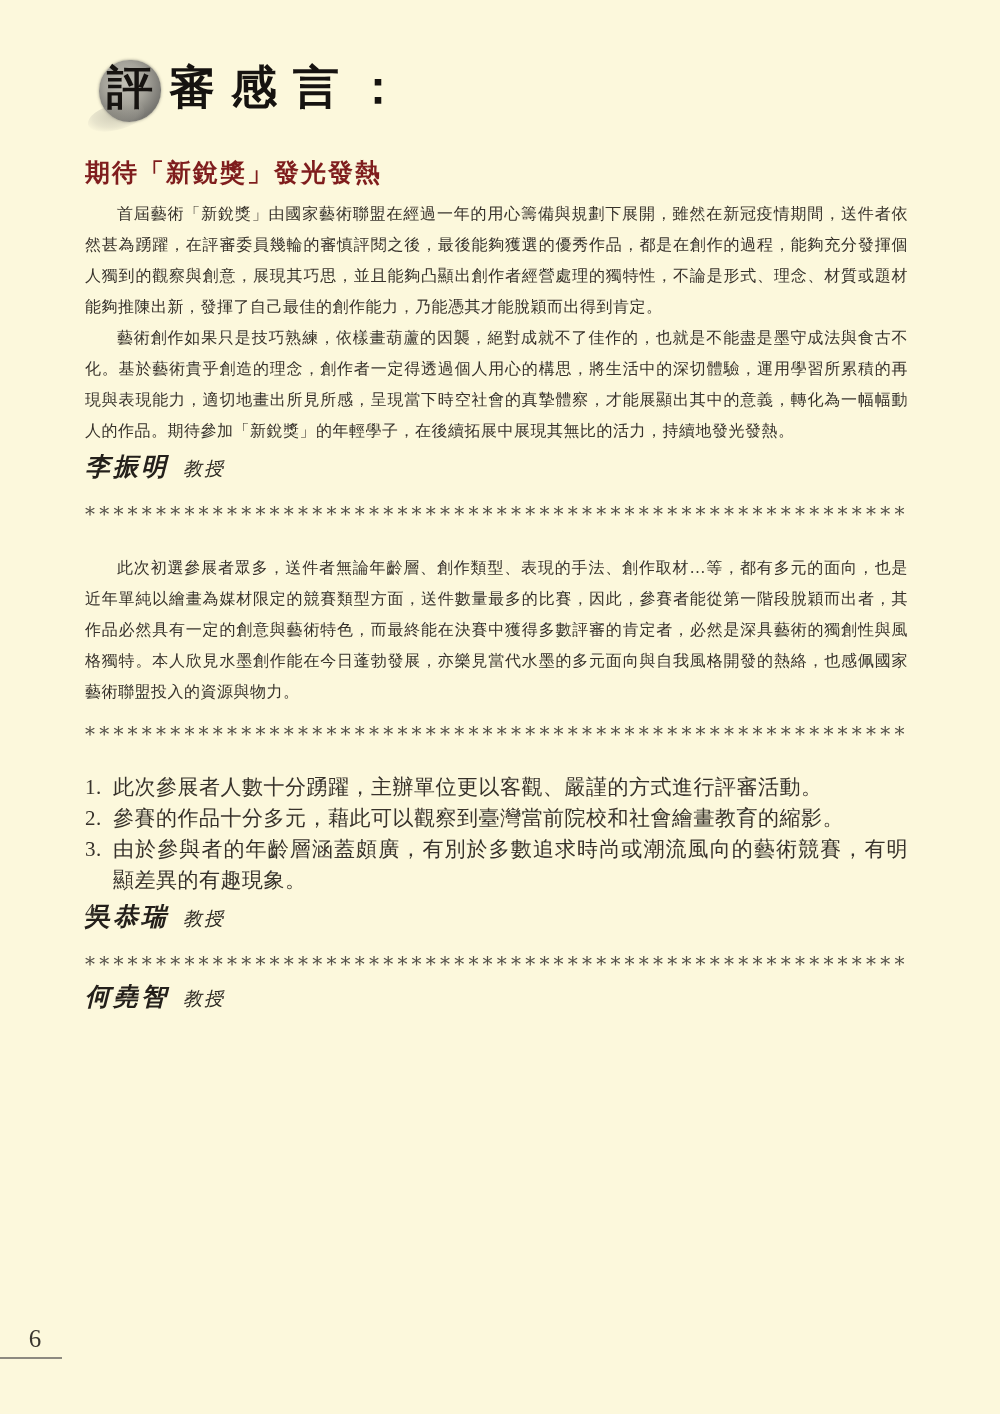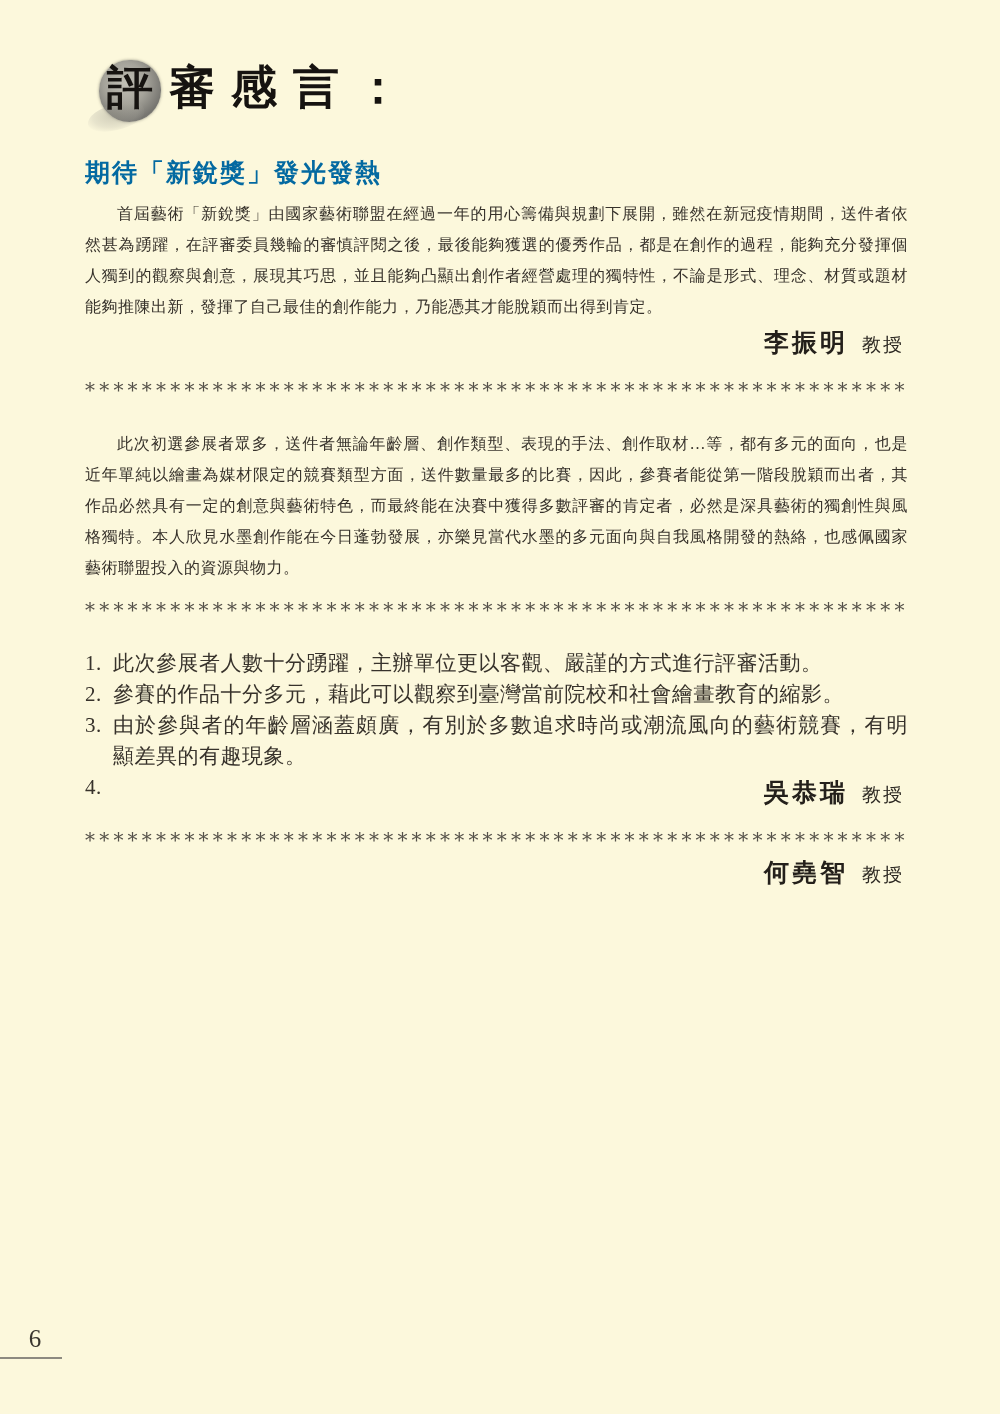--- a/index.html
+++ b/index.html
@@ -50,39 +50,40 @@
     white-space:nowrap;
   }
   
   .section-heading{
     margin:36px 0 0 0;
     font-family:"Liberation Sans","DejaVu Sans",sans-serif;
     font-size:25px;
     line-height:28px;
     font-weight:900;
     letter-spacing:2px;
-    color:#0369a1;
+    color:#7f1d1d;
   }
   
   .paragraphs{margin-top:12px;}
   .para{
     margin:0;
     font-size:16px;
     line-height:31px;
     text-align:justify;
     text-indent:2em;
     letter-spacing:.5px;
     color:#37322b;
   }
   
   .signature{
     margin:4px 4px 0 0;
-    text-align:right;
+    text-align:left;
     line-height:34px;
     white-space:nowrap;
+    font-style:italic;
   }
   .author-name{
     font-size:25px;
     font-weight:700;
     letter-spacing:3px;
     color:#24201b;
   }
   .author-title{
     font-size:19px;
     margin-left:10px;
@@ -142,20 +143,21 @@
 <div class="content">
 
   <div class="header">
     <span class="ink-blot"></span>
     <h1 class="page-title">評審感言：</h1>
   </div>
 
   <h2 class="section-heading">期待「新銳獎」發光發熱</h2>
   <div class="paragraphs">
     <p class="para">首屆藝術「新銳獎」由國家藝術聯盟在經過一年的用心籌備與規劃下展開，雖然在新冠疫情期間，送件者依然甚為踴躍，在評審委員幾輪的審慎評閱之後，最後能夠獲選的優秀作品，都是在創作的過程，能夠充分發揮個人獨到的觀察與創意，展現其巧思，並且能夠凸顯出創作者經營處理的獨特性，不論是形式、理念、材質或題材能夠推陳出新，發揮了自己最佳的創作能力，乃能憑其才能脫穎而出得到肯定。</p>
+    <p class="para">藝術創作如果只是技巧熟練，依樣畫葫蘆的因襲，絕對成就不了佳作的，也就是不能盡是墨守成法與食古不化。基於藝術貴乎創造的理念，創作者一定得透過個人用心的構思，將生活中的深切體驗，運用學習所累積的再現與表現能力，適切地畫出所見所感，呈現當下時空社會的真摯體察，才能展顯出其中的意義，轉化為一幅幅動人的作品。期待參加「新銳獎」的年輕學子，在後續拓展中展現其無比的活力，持續地發光發熱。</p>
   </div>
   <div class="signature">
     <span class="author-name">李振明</span>
     <span class="author-title">教授</span>
   </div>
   <div class="separator">************************************************************</div>
 
   <div class="paragraphs sect">
     <p class="para">此次初選參展者眾多，送件者無論年齡層、創作類型、表現的手法、創作取材…等，都有多元的面向，也是近年單純以繪畫為媒材限定的競賽類型方面，送件數量最多的比賽，因此，參賽者能從第一階段脫穎而出者，其作品必然具有一定的創意與藝術特色，而最終能在決賽中獲得多數評審的肯定者，必然是深具藝術的獨創性與風格獨特。本人欣見水墨創作能在今日蓬勃發展，亦樂見當代水墨的多元面向與自我風格開發的熱絡，也感佩國家藝術聯盟投入的資源與物力。</p>
   </div>

